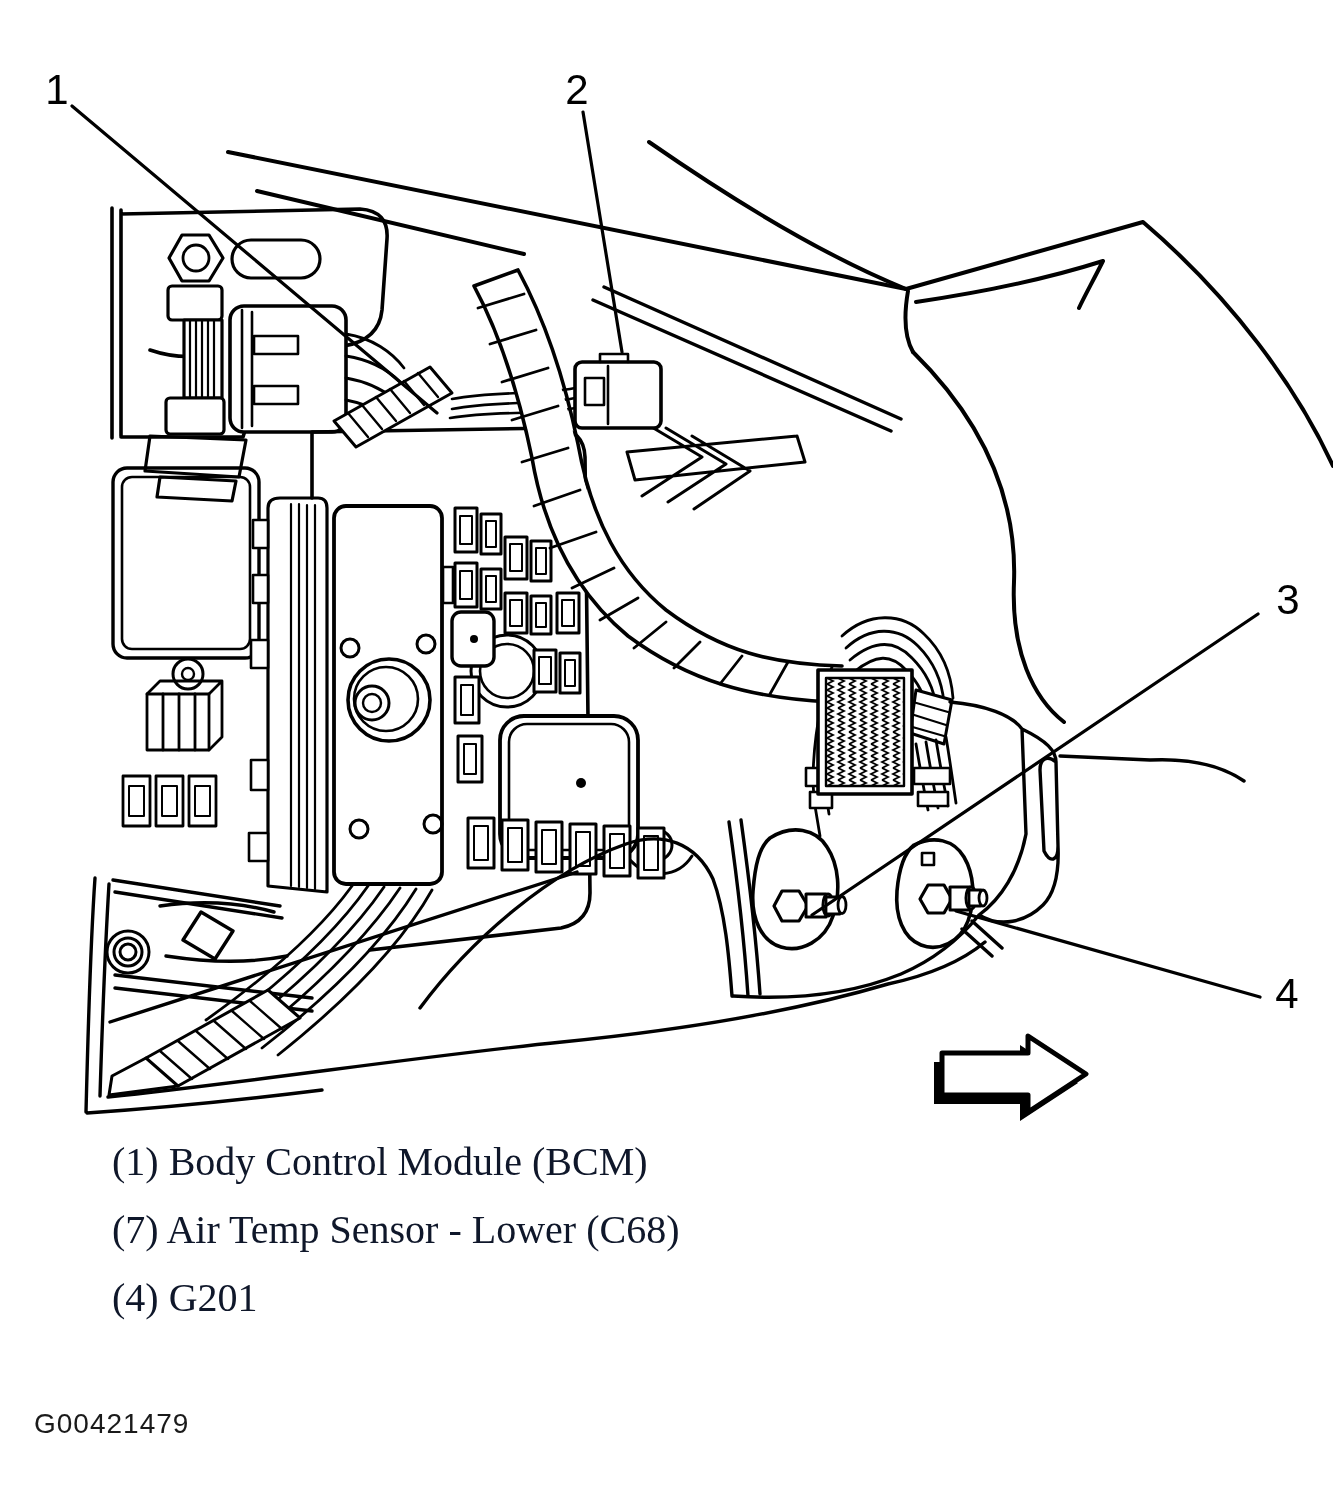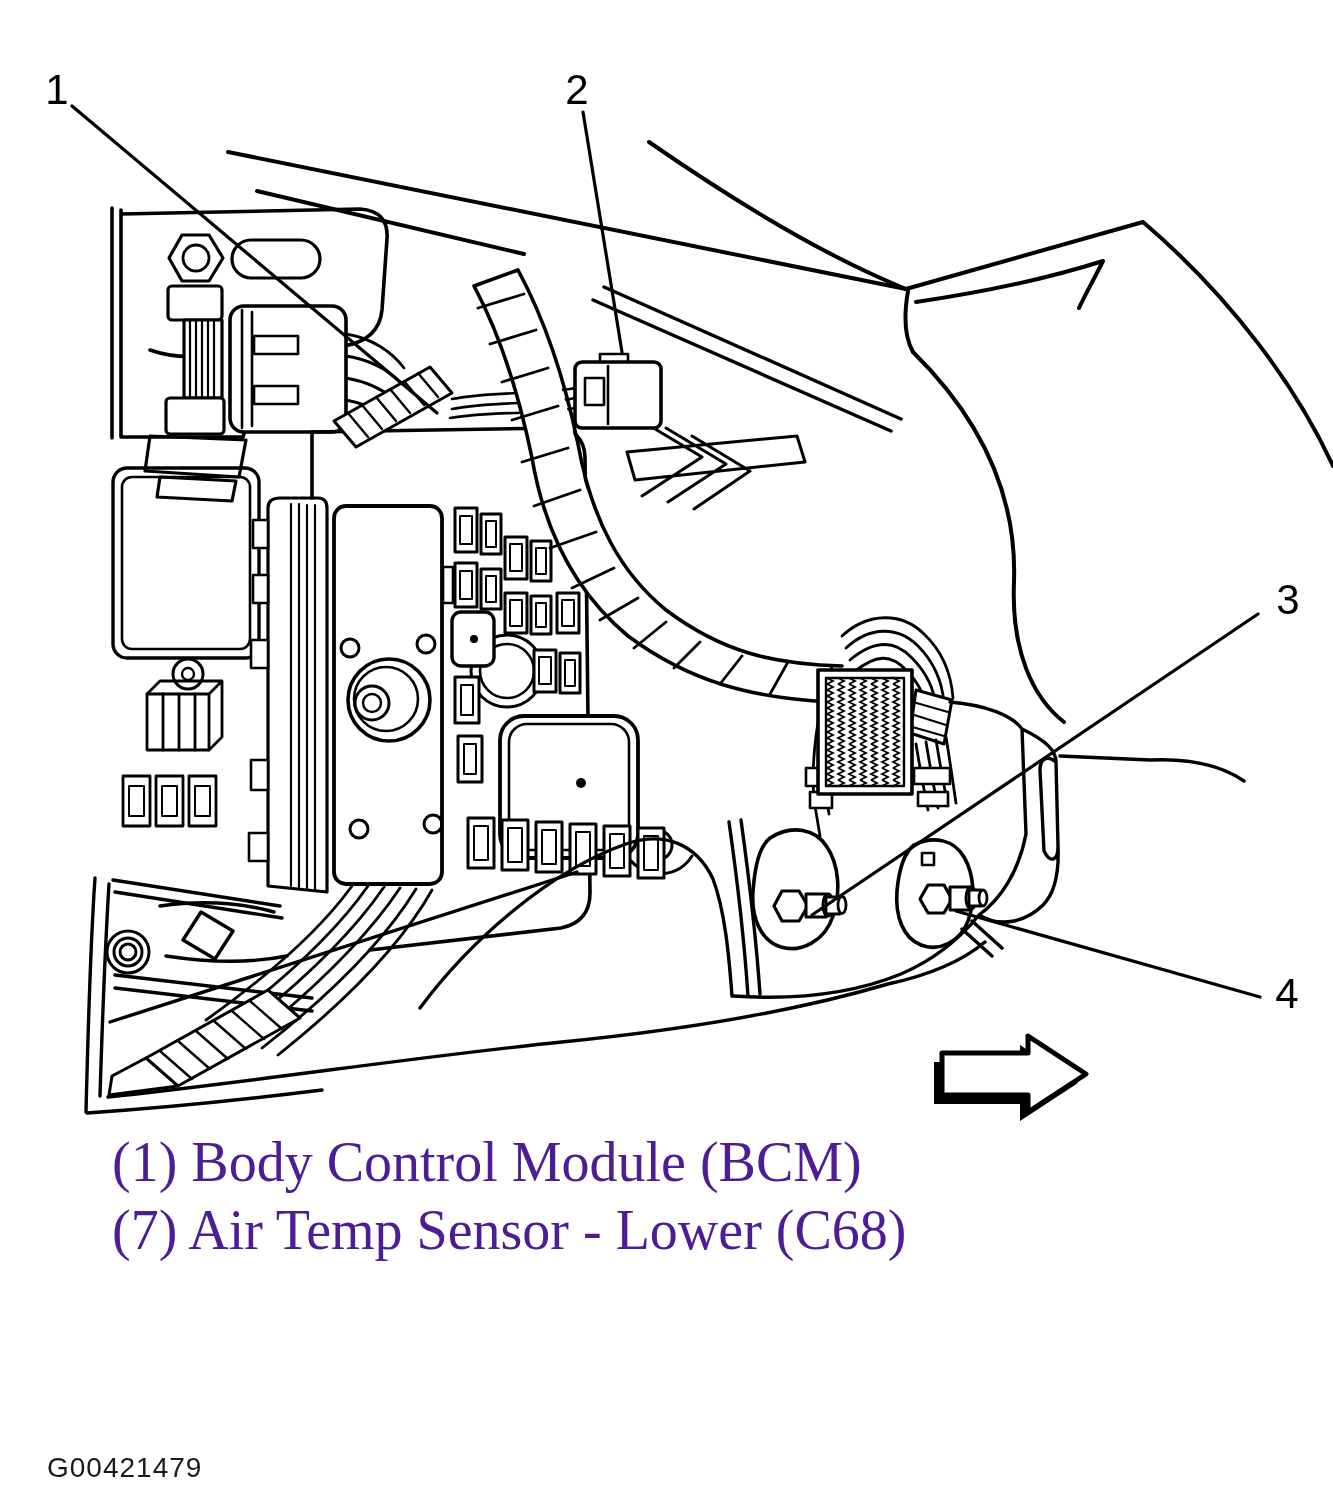--- a/index.html
+++ b/index.html
@@ -2,23 +2,23 @@
 <html><head>
 <meta charset="utf-8">
 <style>
   html,body{margin:0;padding:0;background:#ffffff;}
   .page{position:relative;width:1333px;height:1509px;background:#fff;color:#000;overflow:hidden;
         font-family:"Liberation Sans","DejaVu Sans",sans-serif;}
   svg.art{position:absolute;left:0;top:0;width:1333px;height:1509px;}
   .callout-num{font-family:"Liberation Sans","DejaVu Sans",sans-serif;font-size:42px;fill:#000;}
   .legend{position:absolute;left:112px;top:1128px;
           font-family:"Liberation Serif","DejaVu Serif",serif;
-          font-size:56px;line-height:68px;white-space:nowrap;color:#4c1d95;}
-  .figure-id{position:absolute;left:47px;top:1408px;font-size:28px;letter-spacing:1px;color:#1a1a1a;
-          font-family:"Liberation Sans","DejaVu Sans",sans-serif;margin-top:44px;}
+          font-size:40px;line-height:68px;white-space:nowrap;color:#0f172a;}
+  .figure-id{position:absolute;left:34px;top:1408px;font-size:28px;letter-spacing:1px;color:#1a1a1a;
+          font-family:"Liberation Sans","DejaVu Sans",sans-serif;}
 </style>
 </head>
 <body>
 
 <div class="page">
 
 <svg class="art" viewBox="0 0 1333 1509">
   <defs>
     <pattern id="zz" width="11" height="12" patternUnits="userSpaceOnUse">
       <path d="M2,0 L8,3 L2,6 L8,9 L2,12" fill="none" stroke="#000" stroke-width="1.8"></path>
@@ -244,17 +244,18 @@
 
   <text class="callout-num" x="57" y="104" text-anchor="middle">1</text>
   <text class="callout-num" x="577" y="104" text-anchor="middle">2</text>
   <text class="callout-num" x="1288" y="614" text-anchor="middle">3</text>
   <text class="callout-num" x="1287" y="1008" text-anchor="middle">4</text>
 </svg>
 
 <div class="legend">
   <div class="legend-line">(1) Body Control Module (BCM)</div>
   <div class="legend-line">(7) Air Temp Sensor - Lower (C68)</div>
+  <div class="legend-line">(4) G201</div>
 </div>
 
 <div class="figure-id">G00421479</div>
 
 </div>
 
 </body></html>

